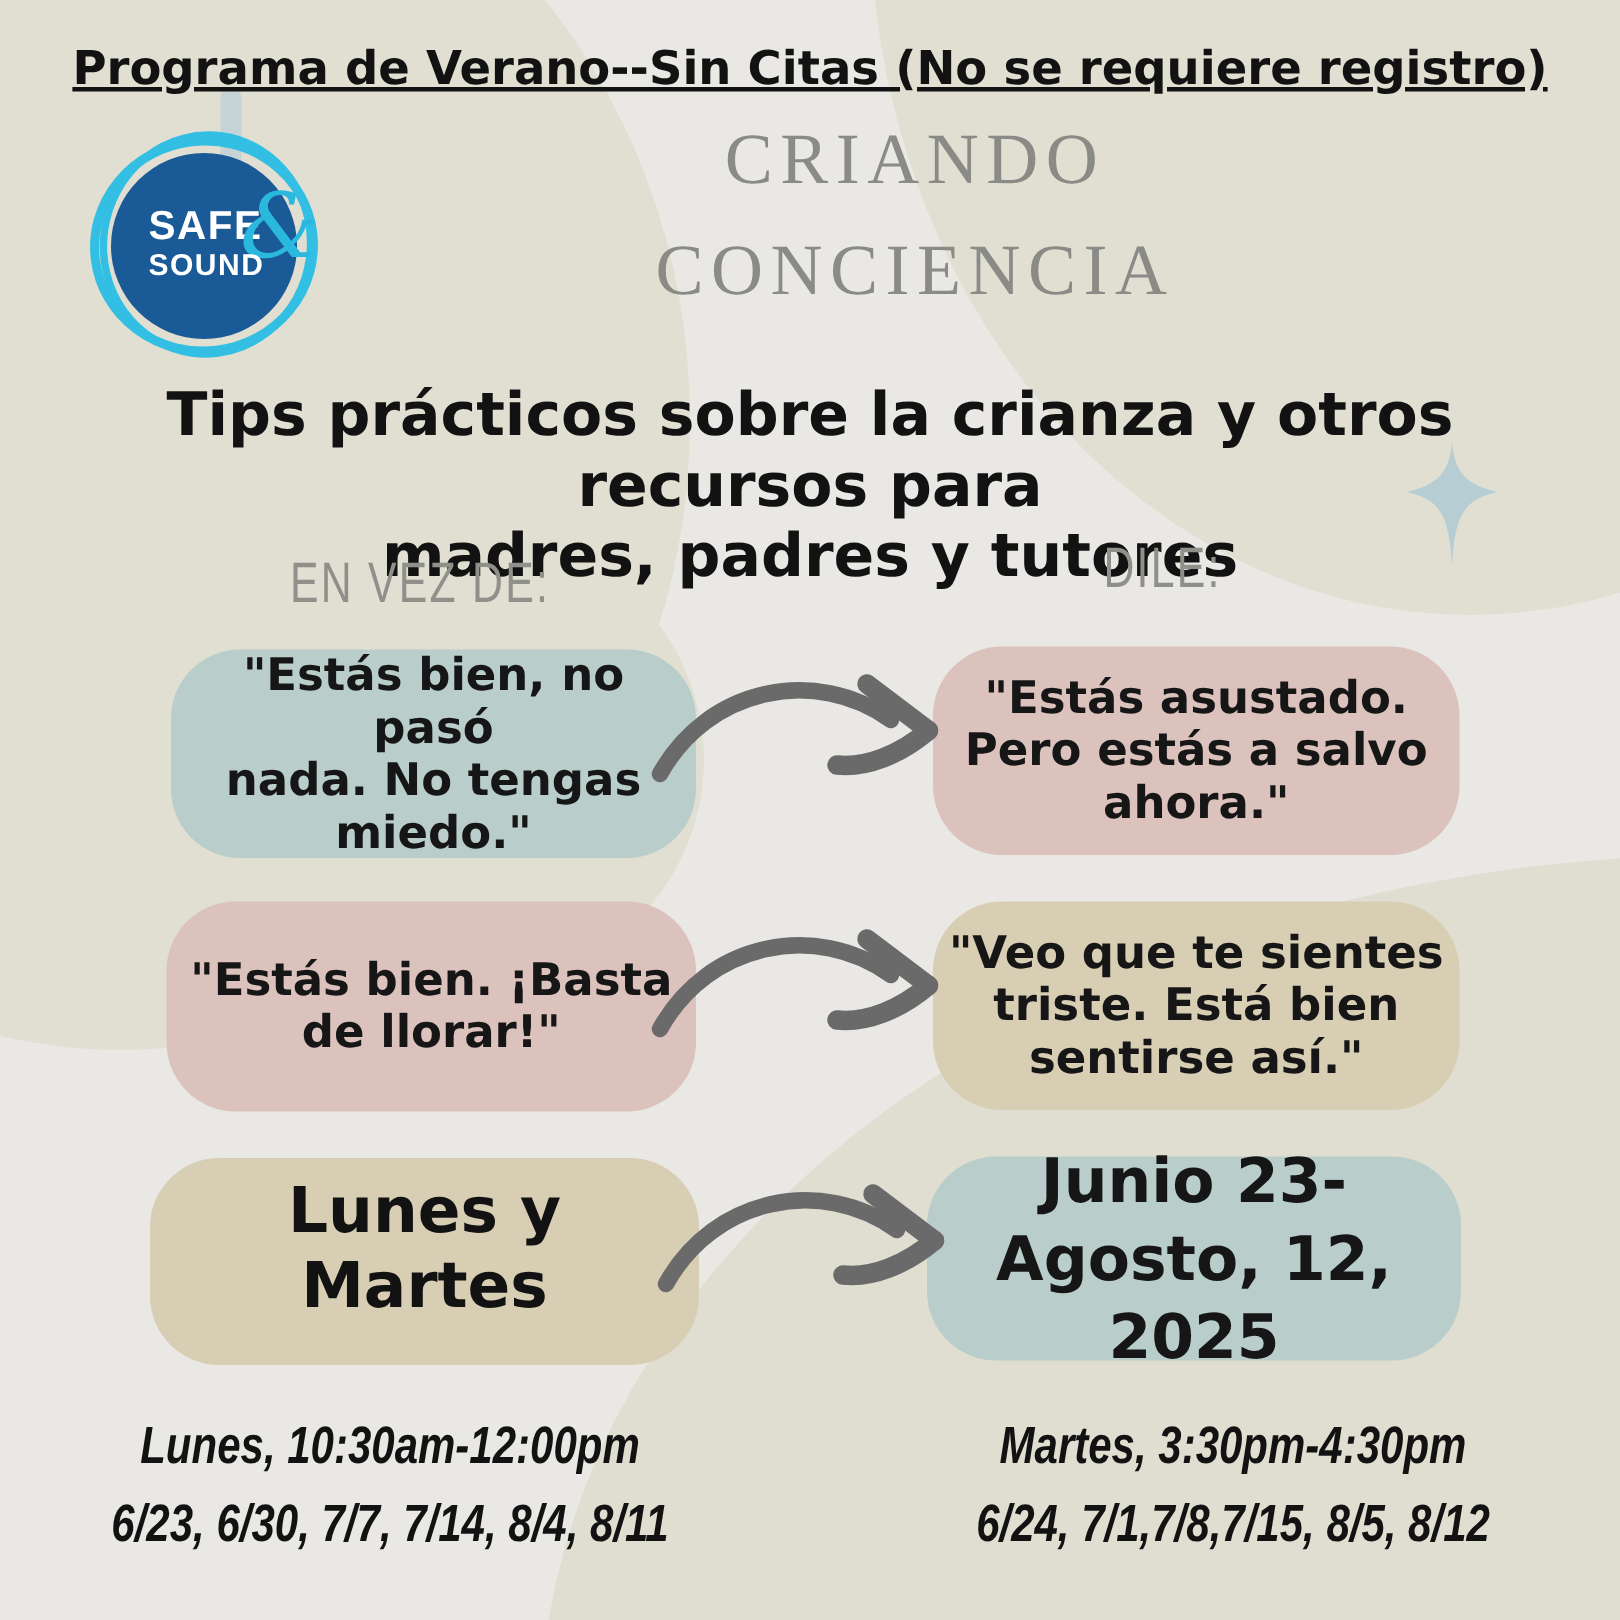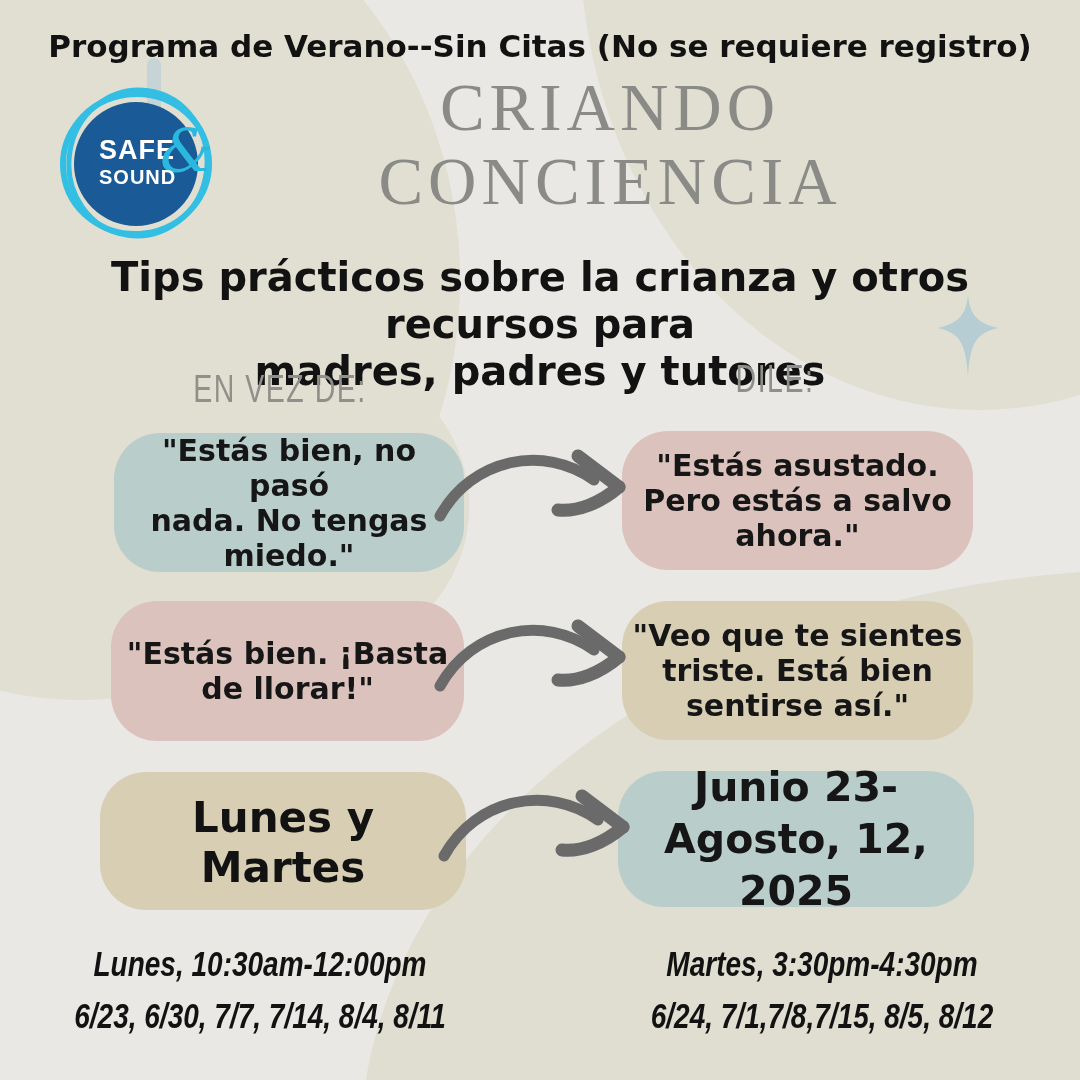--- a/index.html
+++ b/index.html
@@ -11,24 +11,24 @@
   .blob-topleft{left:-300px;top:-140px;width:760px;height:840px;background:#e0dfd1;}
   .blob-midleft{left:-90px;top:370px;width:560px;height:300px;background:#e0dfd1;
                 border-radius:150px;transform:rotate(-6deg);}
   .blob-topright{left:580px;top:-530px;width:800px;height:940px;background:#e0dfd1;}
   .blob-bottomright{left:360px;top:570px;width:1580px;height:1160px;background:#dfded0;}
   .accent-strip{left:147px;top:58px;width:14px;height:80px;background:#c6d4d8;
                 border-radius:7px;z-index:1;}
   .sparkle{left:936px;top:295px;width:64px;height:82px;z-index:1;}
   
   .top-title{left:0;right:0;top:28px;text-align:center;font-size:31px;font-weight:700;
-             color:#121212;z-index:3;}
+             color:#121212;z-index:3;text-decoration:underline;}
   .main-title{left:150px;right:10px;top:70px;text-align:center;z-index:2;
               font-family:"Liberation Serif","DejaVu Serif",serif;font-weight:400;
-              font-size:67px;line-height:74px;letter-spacing:5px;color:#8a8a87;
+              font-size:48px;line-height:74px;letter-spacing:5px;color:#8a8a87;
               white-space:pre-line;margin:0;}
   .subtitle{left:50px;right:50px;top:254px;text-align:center;font-size:40px;font-weight:700;
             color:#121212;line-height:47px;white-space:pre-line;z-index:3;}
   
   .logo{left:58px;top:86px;width:158px;height:158px;z-index:4;}
   .logo svg{position:absolute;left:0;top:0;}
   .logo-circle{position:absolute;left:16px;top:16px;width:124px;height:124px;
                background:#1a5a96;border-radius:50%;}
   .logo-word1{position:absolute;left:41px;top:49px;color:#fff;font-size:27px;
               font-weight:700;letter-spacing:1px;font-family:"Liberation Sans",sans-serif;}
@@ -47,21 +47,21 @@
        text-align:center;border-radius:46px;color:#161616;font-weight:700;
        font-size:30px;line-height:35px;white-space:pre-line;padding:6px 8px;
        box-sizing:border-box;}
   .box-blue{background:#b9cdcb;}
   .box-pink{background:#dcc2bc;}
   .box-tan{background:#d7ceb4;}
   .r1l{left:114px;top:433px;width:350px;height:139px;}
   .r1r{left:622px;top:431px;width:351px;height:139px;}
   .r2l{left:111px;top:601px;width:353px;height:140px;}
   .r2r{left:622px;top:601px;width:351px;height:139px;}
-  .r3l{left:100px;top:772px;width:366px;height:138px;flex-direction:row;
+  .r3l{left:100px;top:772px;width:366px;height:138px;flex-direction:column;
        justify-content:space-between;padding-top:10px;}
   .r3r{left:618px;top:771px;width:356px;height:136px;font-size:41px;line-height:52px;}
   .days-title{font-size:42px;line-height:50px;color:#121212;font-weight:700;}
   .address{font-size:25px;line-height:37px;color:#121212;font-weight:700;
            white-space:pre-line;margin-top:5px;}
   
   .arrow{position:absolute;width:212px;height:96px;z-index:3;}
   .a1{left:428px;top:434px;}
   .a2{left:428px;top:604px;}
   .a3{left:432px;top:774px;}

